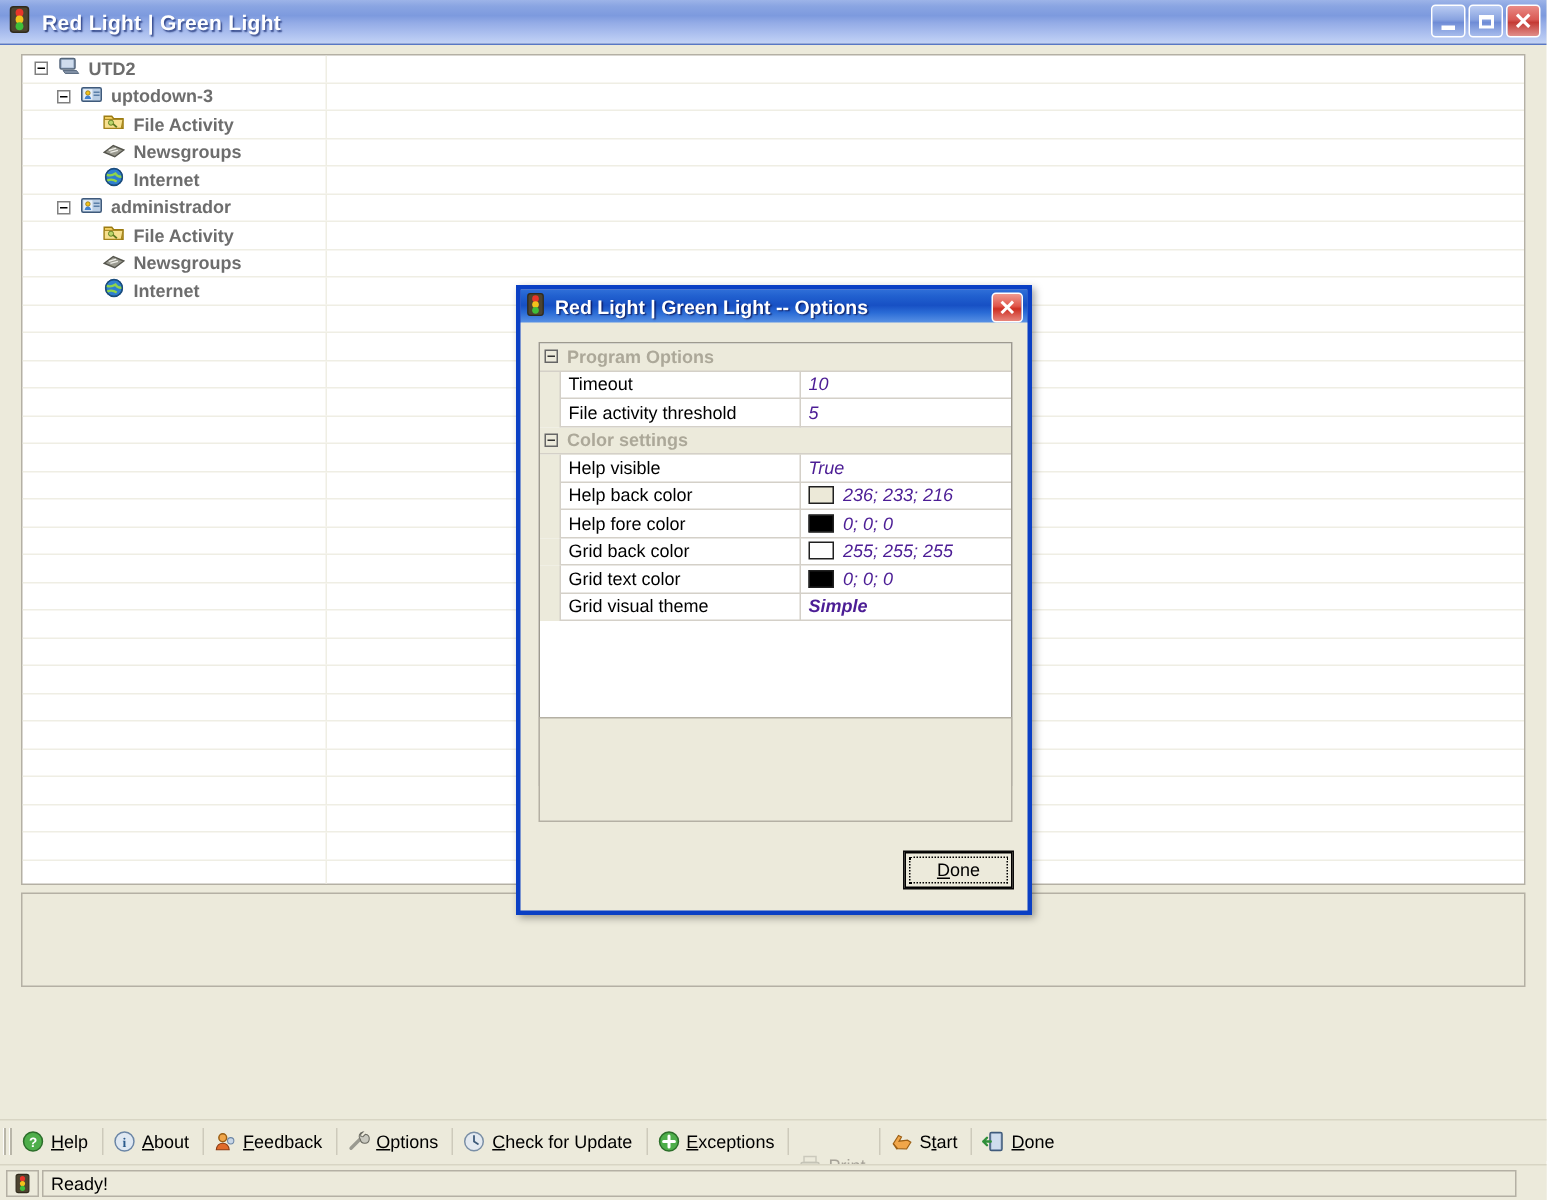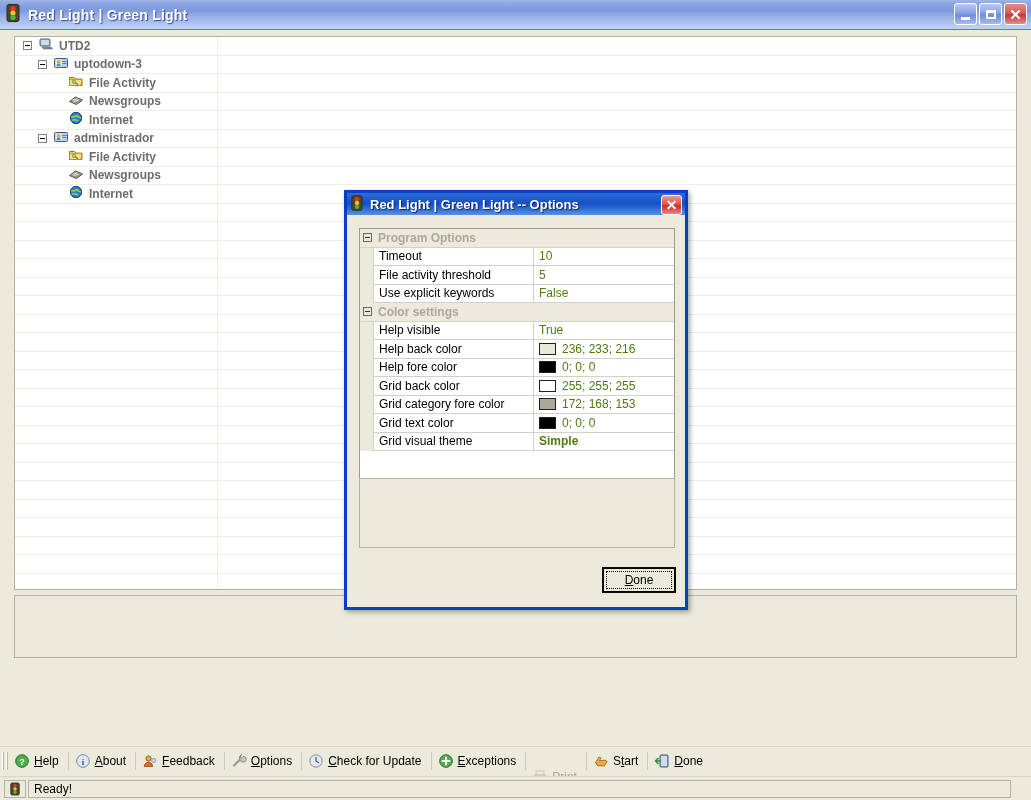--- a/index.html
+++ b/index.html
@@ -227,22 +227,22 @@
     padding-left: 5px;
     display: flex; align-items: center;
     font-size: 12px; color: #000;
     white-space: nowrap; overflow: hidden;
   }
   .pg-value {
     flex: 1;
     border-bottom: 1px solid #d4d0c8;
     padding-left: 5px;
     display: flex; align-items: center; gap: 6px;
-    font-size: 12px; color: #4d7c0f;
-    white-space: nowrap; overflow: hidden;
+    font-size: 12px; color: #4c1d95;
+    white-space: nowrap; overflow: hidden; font-style: italic;
   }
   .pg-value.bold { font-weight: bold; }
   .pg-cat {
     display: flex; height: 18.5px; align-items: center;
     background: #eceadb;
     border-bottom: 1px solid #d4d0c8;
   }
   .pg-cat .cat-exp {
     width: 9px; height: 9px;
     border: 1px solid #666;
@@ -627,25 +627,20 @@
         <div class="pg-row">
           <div class="pg-gutter"></div>
           <div class="pg-name">Timeout</div>
           <div class="pg-value">10</div>
         </div>
         <div class="pg-row">
           <div class="pg-gutter"></div>
           <div class="pg-name">File activity threshold</div>
           <div class="pg-value">5</div>
         </div>
-        <div class="pg-row">
-          <div class="pg-gutter"></div>
-          <div class="pg-name">Use explicit keywords</div>
-          <div class="pg-value">False</div>
-        </div>
         <div class="pg-cat">
           <span class="cat-exp"></span>
           <span class="cat-label">Color settings</span>
         </div>
         <div class="pg-row">
           <div class="pg-gutter"></div>
           <div class="pg-name">Help visible</div>
           <div class="pg-value">True</div>
         </div>
         <div class="pg-row">
@@ -663,28 +658,20 @@
             <span class="swatch" style="background: rgb(0, 0, 0);"></span>
             <span>0; 0; 0</span>
           </div>
         </div>
         <div class="pg-row">
           <div class="pg-gutter"></div>
           <div class="pg-name">Grid back color</div>
           <div class="pg-value">
             <span class="swatch" style="background: rgb(255, 255, 255);"></span>
             <span>255; 255; 255</span>
-          </div>
-        </div>
-        <div class="pg-row">
-          <div class="pg-gutter"></div>
-          <div class="pg-name">Grid category fore color</div>
-          <div class="pg-value">
-            <span class="swatch" style="background: rgb(172, 168, 153);"></span>
-            <span>172; 168; 153</span>
           </div>
         </div>
         <div class="pg-row">
           <div class="pg-gutter"></div>
           <div class="pg-name">Grid text color</div>
           <div class="pg-value">
             <span class="swatch" style="background: rgb(0, 0, 0);"></span>
             <span>0; 0; 0</span>
           </div>
         </div>

